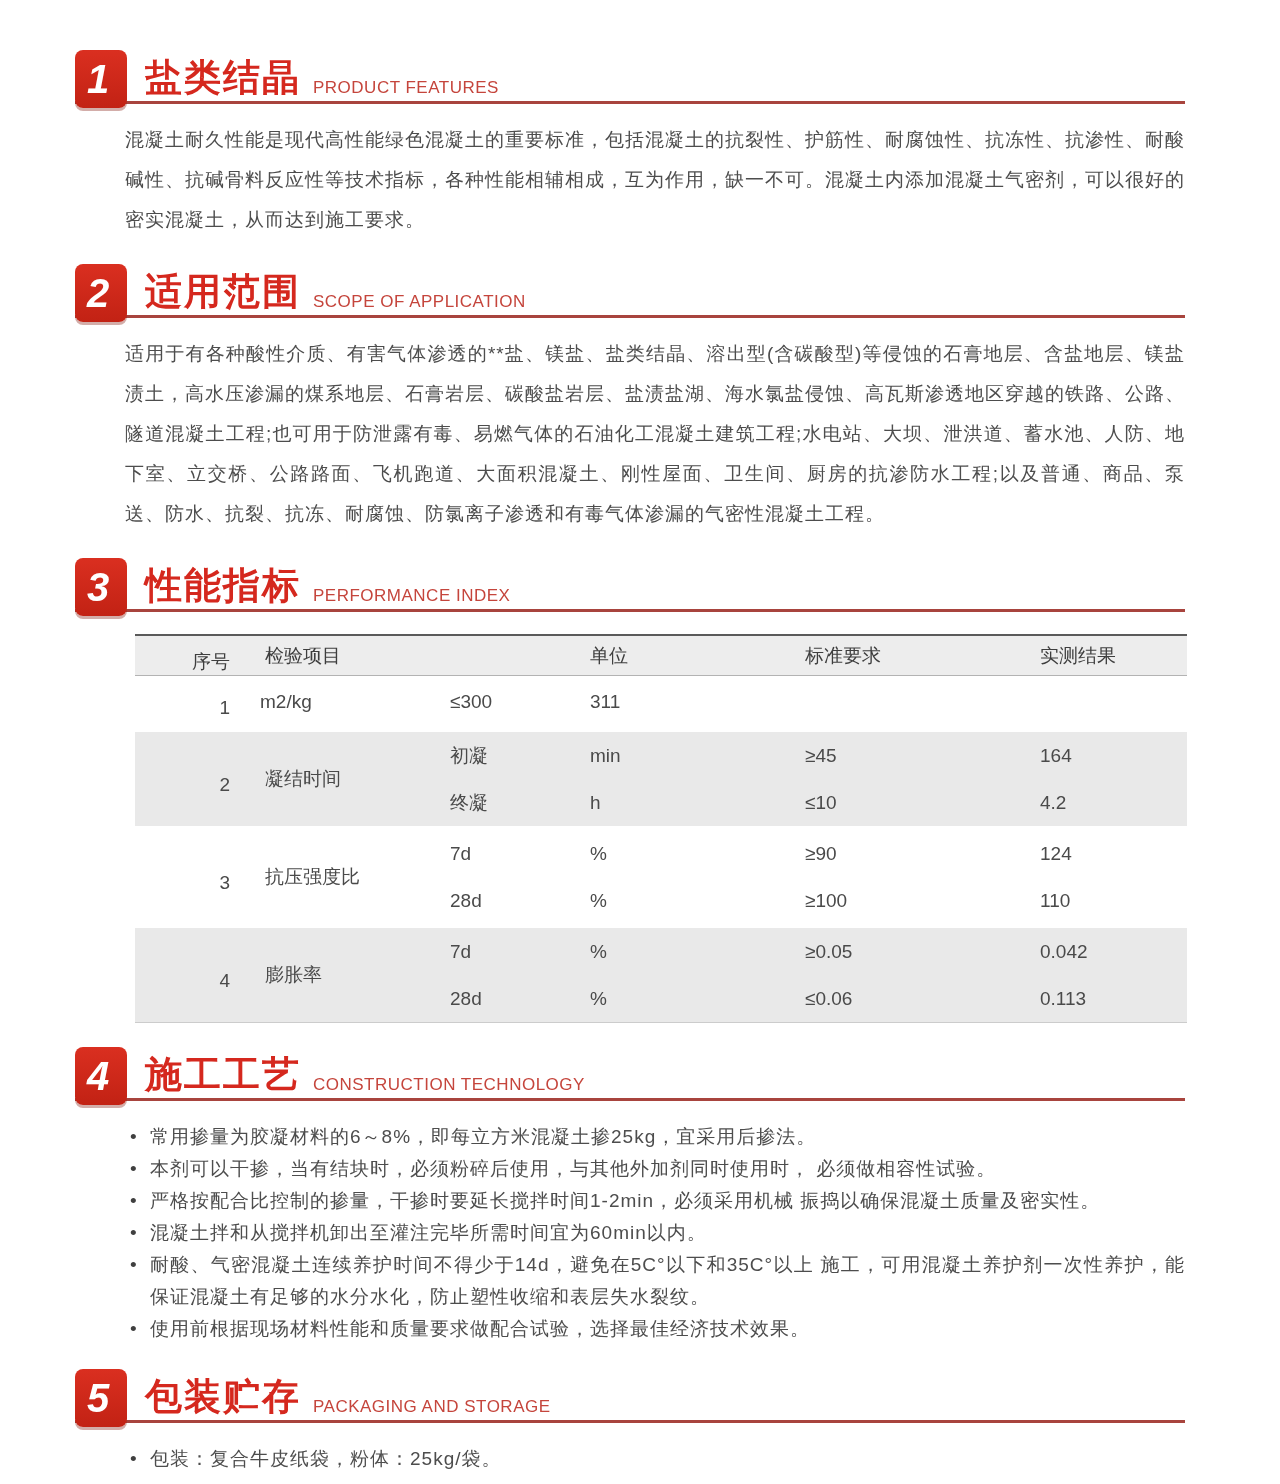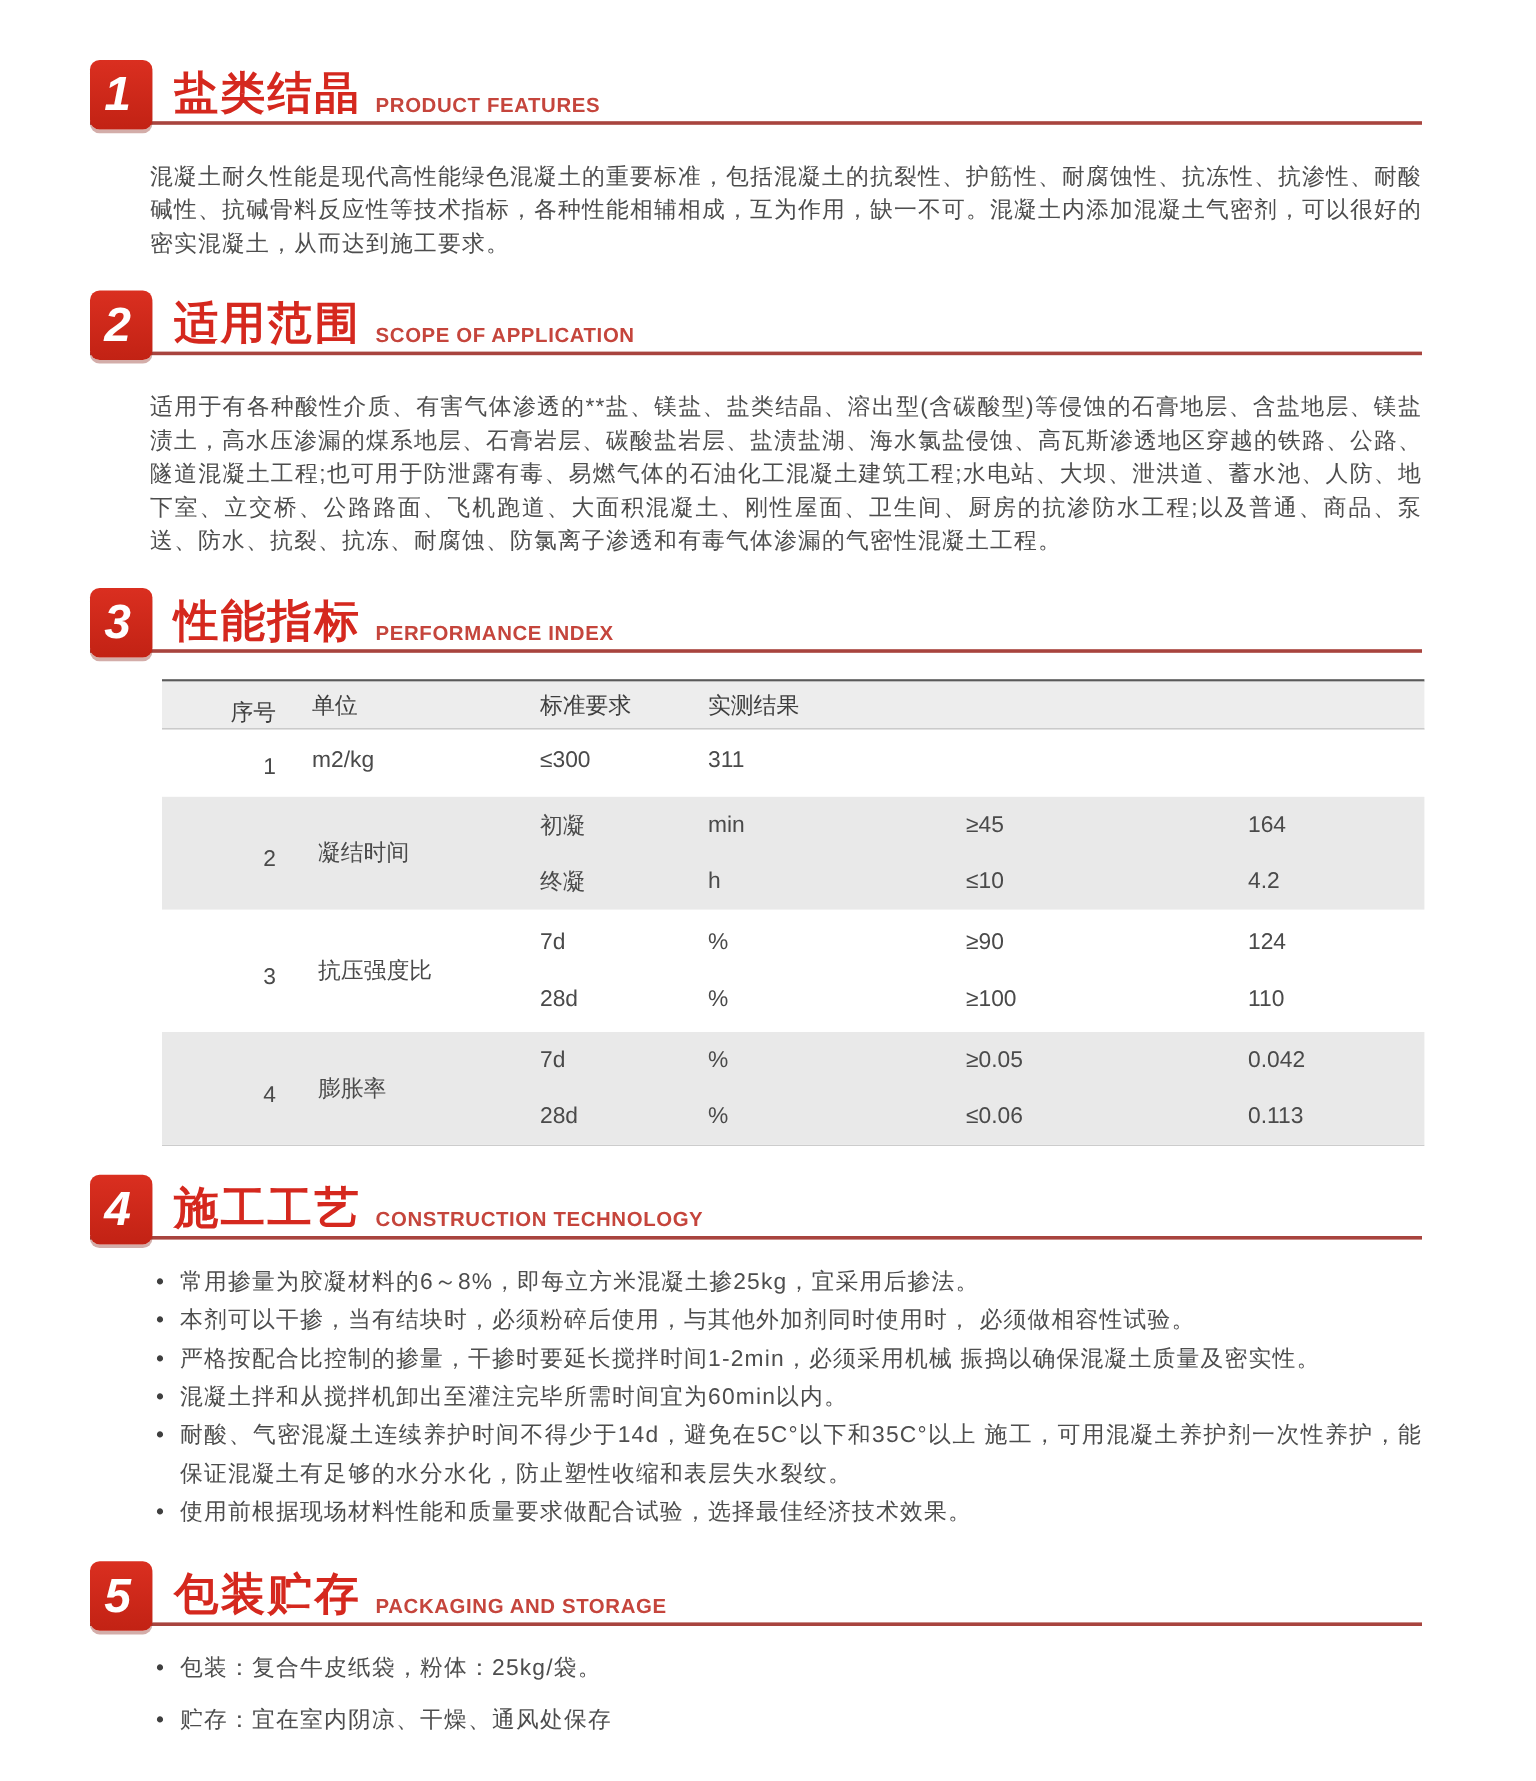--- a/index.html
+++ b/index.html
@@ -36,28 +36,28 @@
   }
   .title-zh {
     position:relative; z-index:2;
     margin:0 0 12px 18px; line-height:1;
     font-size:37px; font-weight:bold; color:#d5281e;
     letter-spacing:2px;
   }
   .title-en {
     position:relative; z-index:2;
     margin:0 0 12px 12px; line-height:1;
-    font-size:17px; font-weight:bold; color:#c5453c;
+    font-size:17px; font-weight:normal; color:#c5453c;
     letter-spacing:.5px;
   }
 
   
   .para {
-    margin:26px 95px 0 125px;
-    font-size:19px; line-height:28px; letter-spacing:1px;
+    margin:12px 95px 0 125px;
+    font-size:19px; line-height:40px; letter-spacing:1px;
     text-align:justify; color:#4d4d4d;
   }
 
   
   .bullets { margin:16px 95px 0 130px; list-style:none; }
   .bullets li {
     font-size:19px; line-height:32px; letter-spacing:1px;
     color:#4d4d4d; display:flex;
   }
   .bullets.loose li { margin-bottom:11px; }
@@ -120,20 +120,21 @@
     <div class="sec-line"></div>
     <div class="badge">3</div>
     <h2 class="title-zh">性能指标</h2>
     <span class="title-en">PERFORMANCE INDEX</span>
   </div>
 
   <div class="tbl">
 
     <div class="grid thead">
       <div class="cell c-no">序号</div>
+      <div class="cell c-item">检验项目</div>
       <div class="cell">单位</div>
       <div class="cell">标准要求</div>
       <div class="cell">实测结果</div>
     </div>
 
     <div class="grid row1">
       <div class="cell c-no">1</div>
       <div class="cell">m2/kg</div>
       <div class="cell">≤300</div>
       <div class="cell">311</div>

